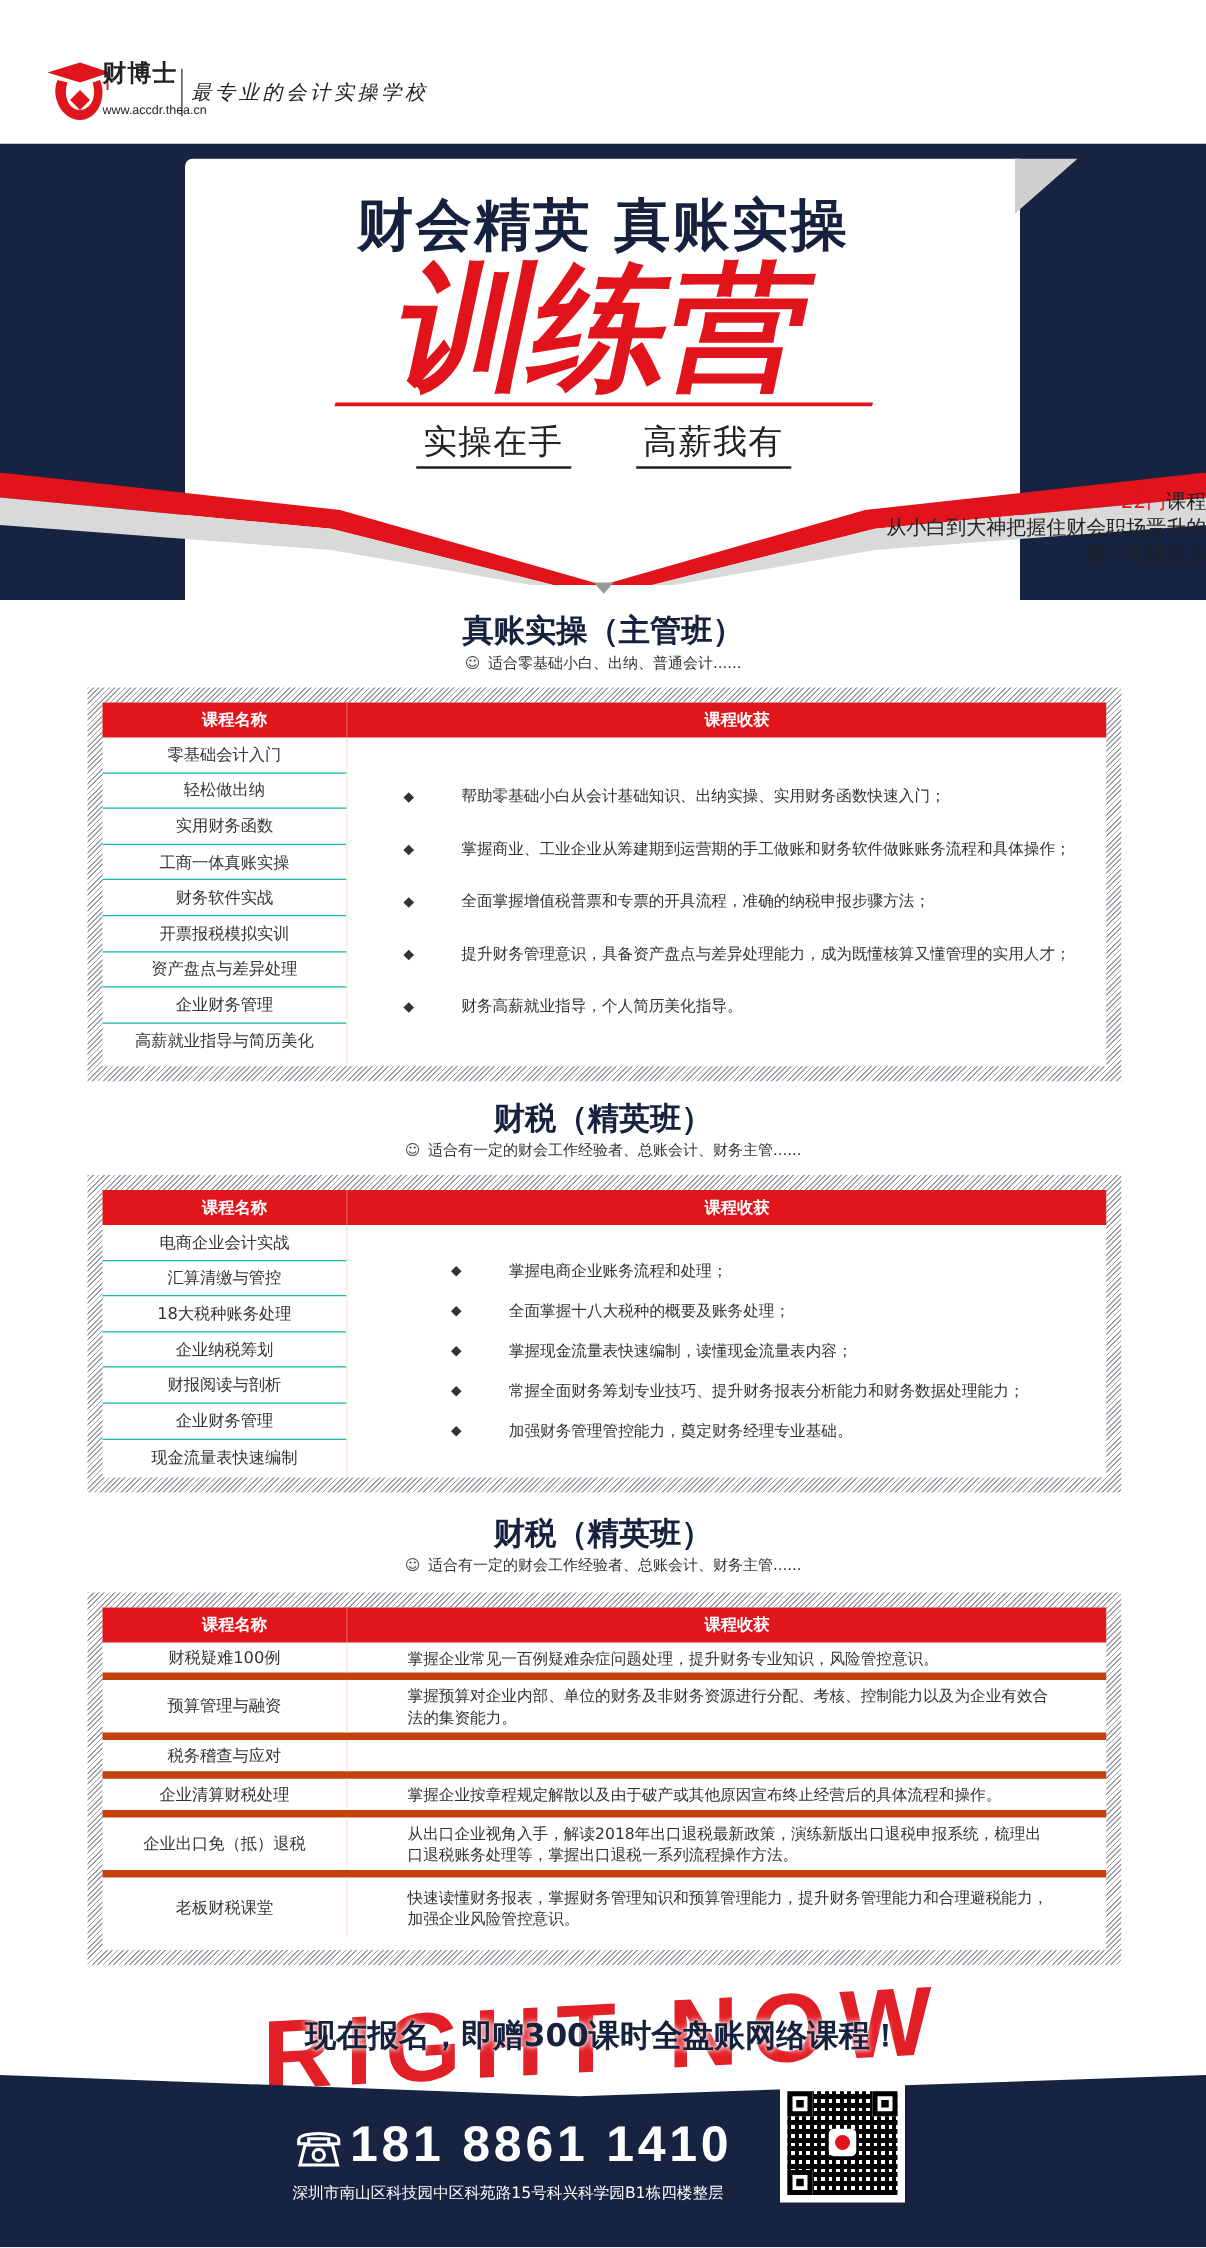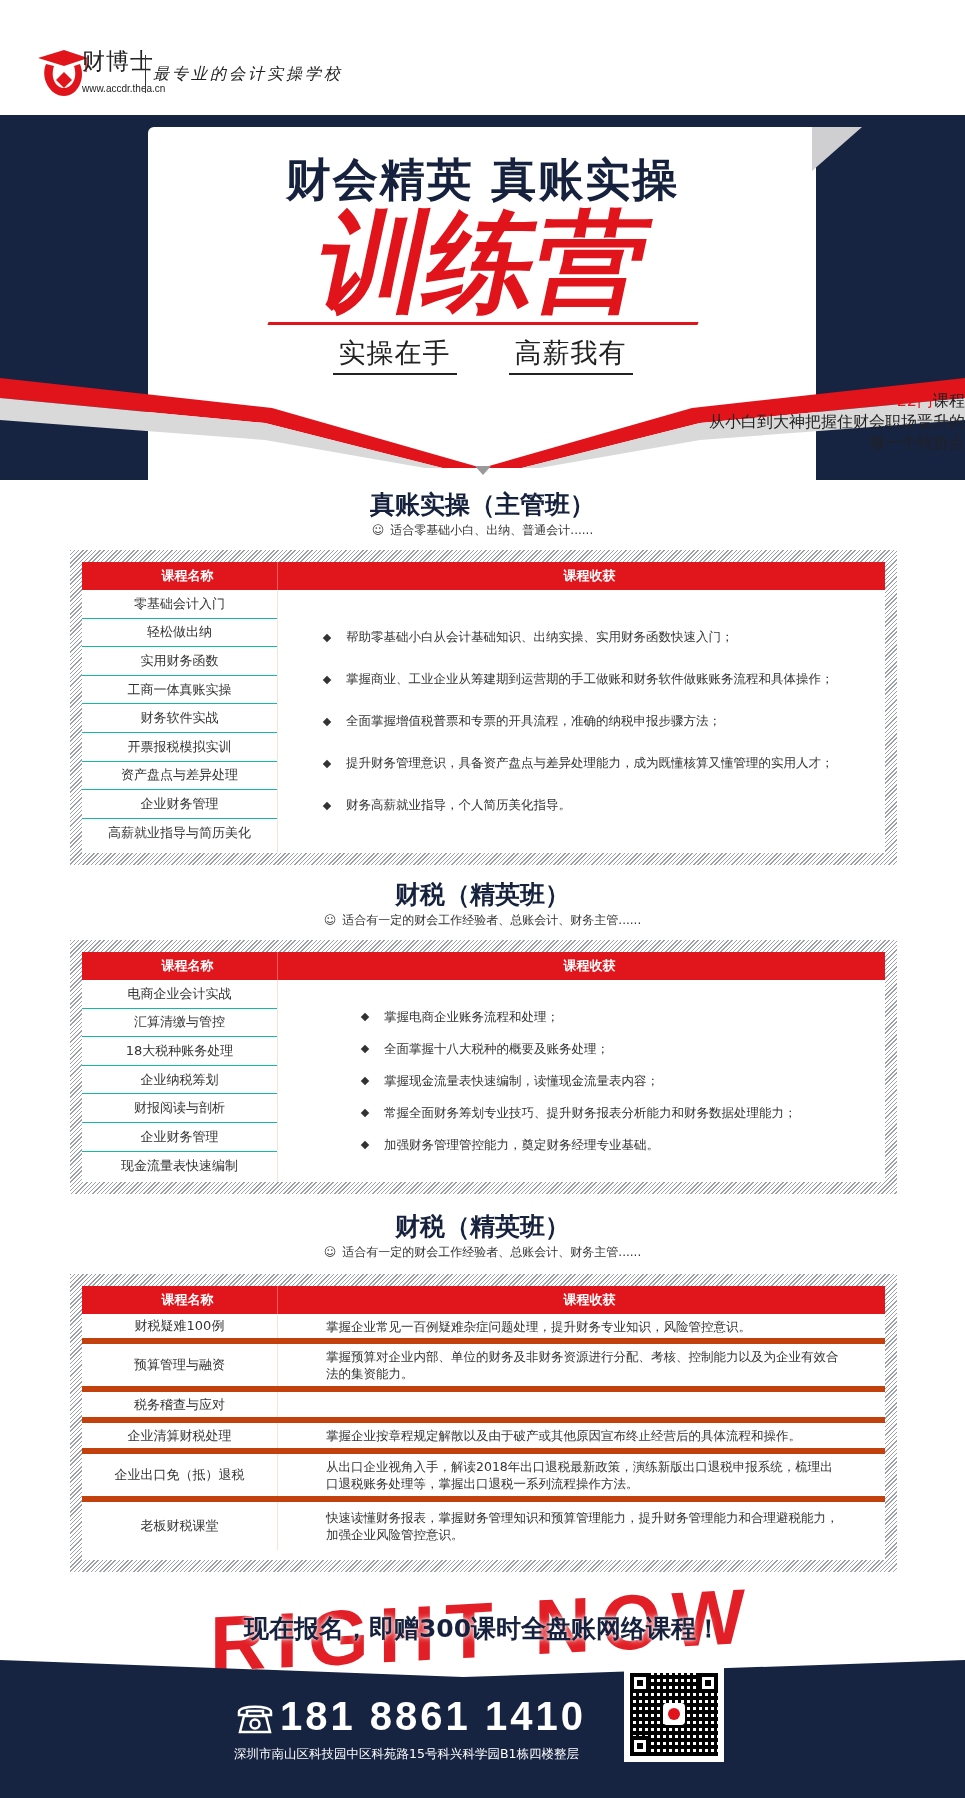--- a/index.html
+++ b/index.html
@@ -1,21 +1,21 @@
 <!DOCTYPE html>
 <html><head>
 <meta charset="utf-8">
 <style>
   * { box-sizing: border-box; margin: 0; padding: 0; }
   body { width: 965px; height: 1798px; overflow: hidden; background: #fff; font-family: "DejaVu Sans", "Liberation Sans", sans-serif; color: #333; position: relative; }
 
   
   .topbar { position: absolute; left: 0; top: 0; width: 965px; height: 115px; background: #fff; }
   .logo { position: absolute; left: 36px; top: 48px; width: 52px; height: 50px; }
-  .brand { position: absolute; left: 82px; top: 46px; font-size: 23px; font-weight: normal; color: #222; letter-spacing: 1px; }
+  .brand { position: absolute; left: 82px; top: 46px; font-size: 19px; font-weight: bold; color: #222; letter-spacing: 1px; }
   .brand-url { position: absolute; left: 82px; top: 83px; font-size: 10px; color: #222; font-family: Liberation Sans, sans-serif; }
   .brand-divider { position: absolute; left: 145px; top: 55px; width: 1px; height: 38px; background: #333; }
   .slogan { position: absolute; left: 153px; top: 64px; font-size: 16px; color: #222; letter-spacing: 3px; font-family: "DejaVu Serif", serif; font-style: italic; }
 
   
   .hero { position: absolute; left: 0; top: 115px; width: 965px; height: 365px; background: #162341; overflow: hidden; }
   .paper { position: absolute; left: 148px; top: 12px; width: 668px; height: 420px; background: #fff; border-radius: 6px 0 0 0; }
   .fold { position: absolute; left: 812px; top: 12px; width: 0; height: 0; border-left: 50px solid #cfcfd2; border-bottom: 44px solid transparent; }
   .hero-top { position: absolute; left: 0; width: 965px; top: 35px; text-align: center; font-size: 45px; font-weight: bold; color: #16213d; letter-spacing: 2px; }
   .hero-big { position: absolute; left: 0; width: 965px; top: 92px; text-align: center; font-size: 110px; font-weight: bold; color: #e1141b; letter-spacing: -2px; transform: skewX(-12deg); line-height: 1; }
@@ -37,21 +37,21 @@
   .hatch { position: absolute; left: 70px; width: 827px; background: repeating-linear-gradient(135deg, #9ea0a8 0 1px, #fff 1px 3px); }
   .tbl { position: absolute; left: 12px; top: 12px; right: 12px; bottom: 12px; background: #fff; }
   .thead { position: absolute; left: 0; top: 0; right: 0; height: 28px; background: #e1151c; color: #fff; font-weight: bold; font-size: 13px; display: flex; }
   .thead div { display: flex; align-items: center; justify-content: center; padding-left: 16px; }
   .thead .c1 { width: 196px; border-right: 1px solid #ee5a5e; }
   .thead .c2 { flex: 1; }
   .names { position: absolute; left: 0; top: 28px; width: 196px; bottom: 0; border-right: 1px solid #fbe3d3; }
   .name-row { display: flex; align-items: center; justify-content: center; font-size: 13px; color: #333; border-bottom: 1px solid #14b8a6; }
   .name-row:last-child { border-bottom: none; }
   .bullets { position: absolute; left: 196px; top: 28px; right: 0; bottom: 0; display: flex; flex-direction: column; justify-content: center; }
-  .bullet { font-size: 12.5px; color: #333; display: flex; align-items: center; }
+  .bullet { font-size: 12.5px; color: #333; display: flex; align-items: center; gap: 23px; }
   .bullet .dot { display: inline-block; width: 6px; height: 6px; background: #333; transform: rotate(45deg); margin-right: 16px; }
 
   .rows3 { position: absolute; left: 0; top: 28px; right: 0; bottom: 0; }
   .r3 { display: flex; border-bottom: 6px solid #c2410c; }
   .r3:last-child { border-bottom: none; }
   .r3 .n { width: 196px; border-right: 1px solid #fbe3d3; display: flex; align-items: center; justify-content: center; font-size: 13px; color: #333; }
   .r3 .d { flex: 1; padding: 0 40px 0 48px; display: flex; align-items: center; font-size: 12.5px; color: #333; line-height: 17px; }
 
   
   .rightnow { position: absolute; left: 0; width: 965px; top: 1585px; text-align: center; font-size: 78px; font-weight: bold; color: #e1141b; letter-spacing: 10px; transform: skewY(-3deg); opacity: 0.95; font-family: "Liberation Sans", sans-serif; }

